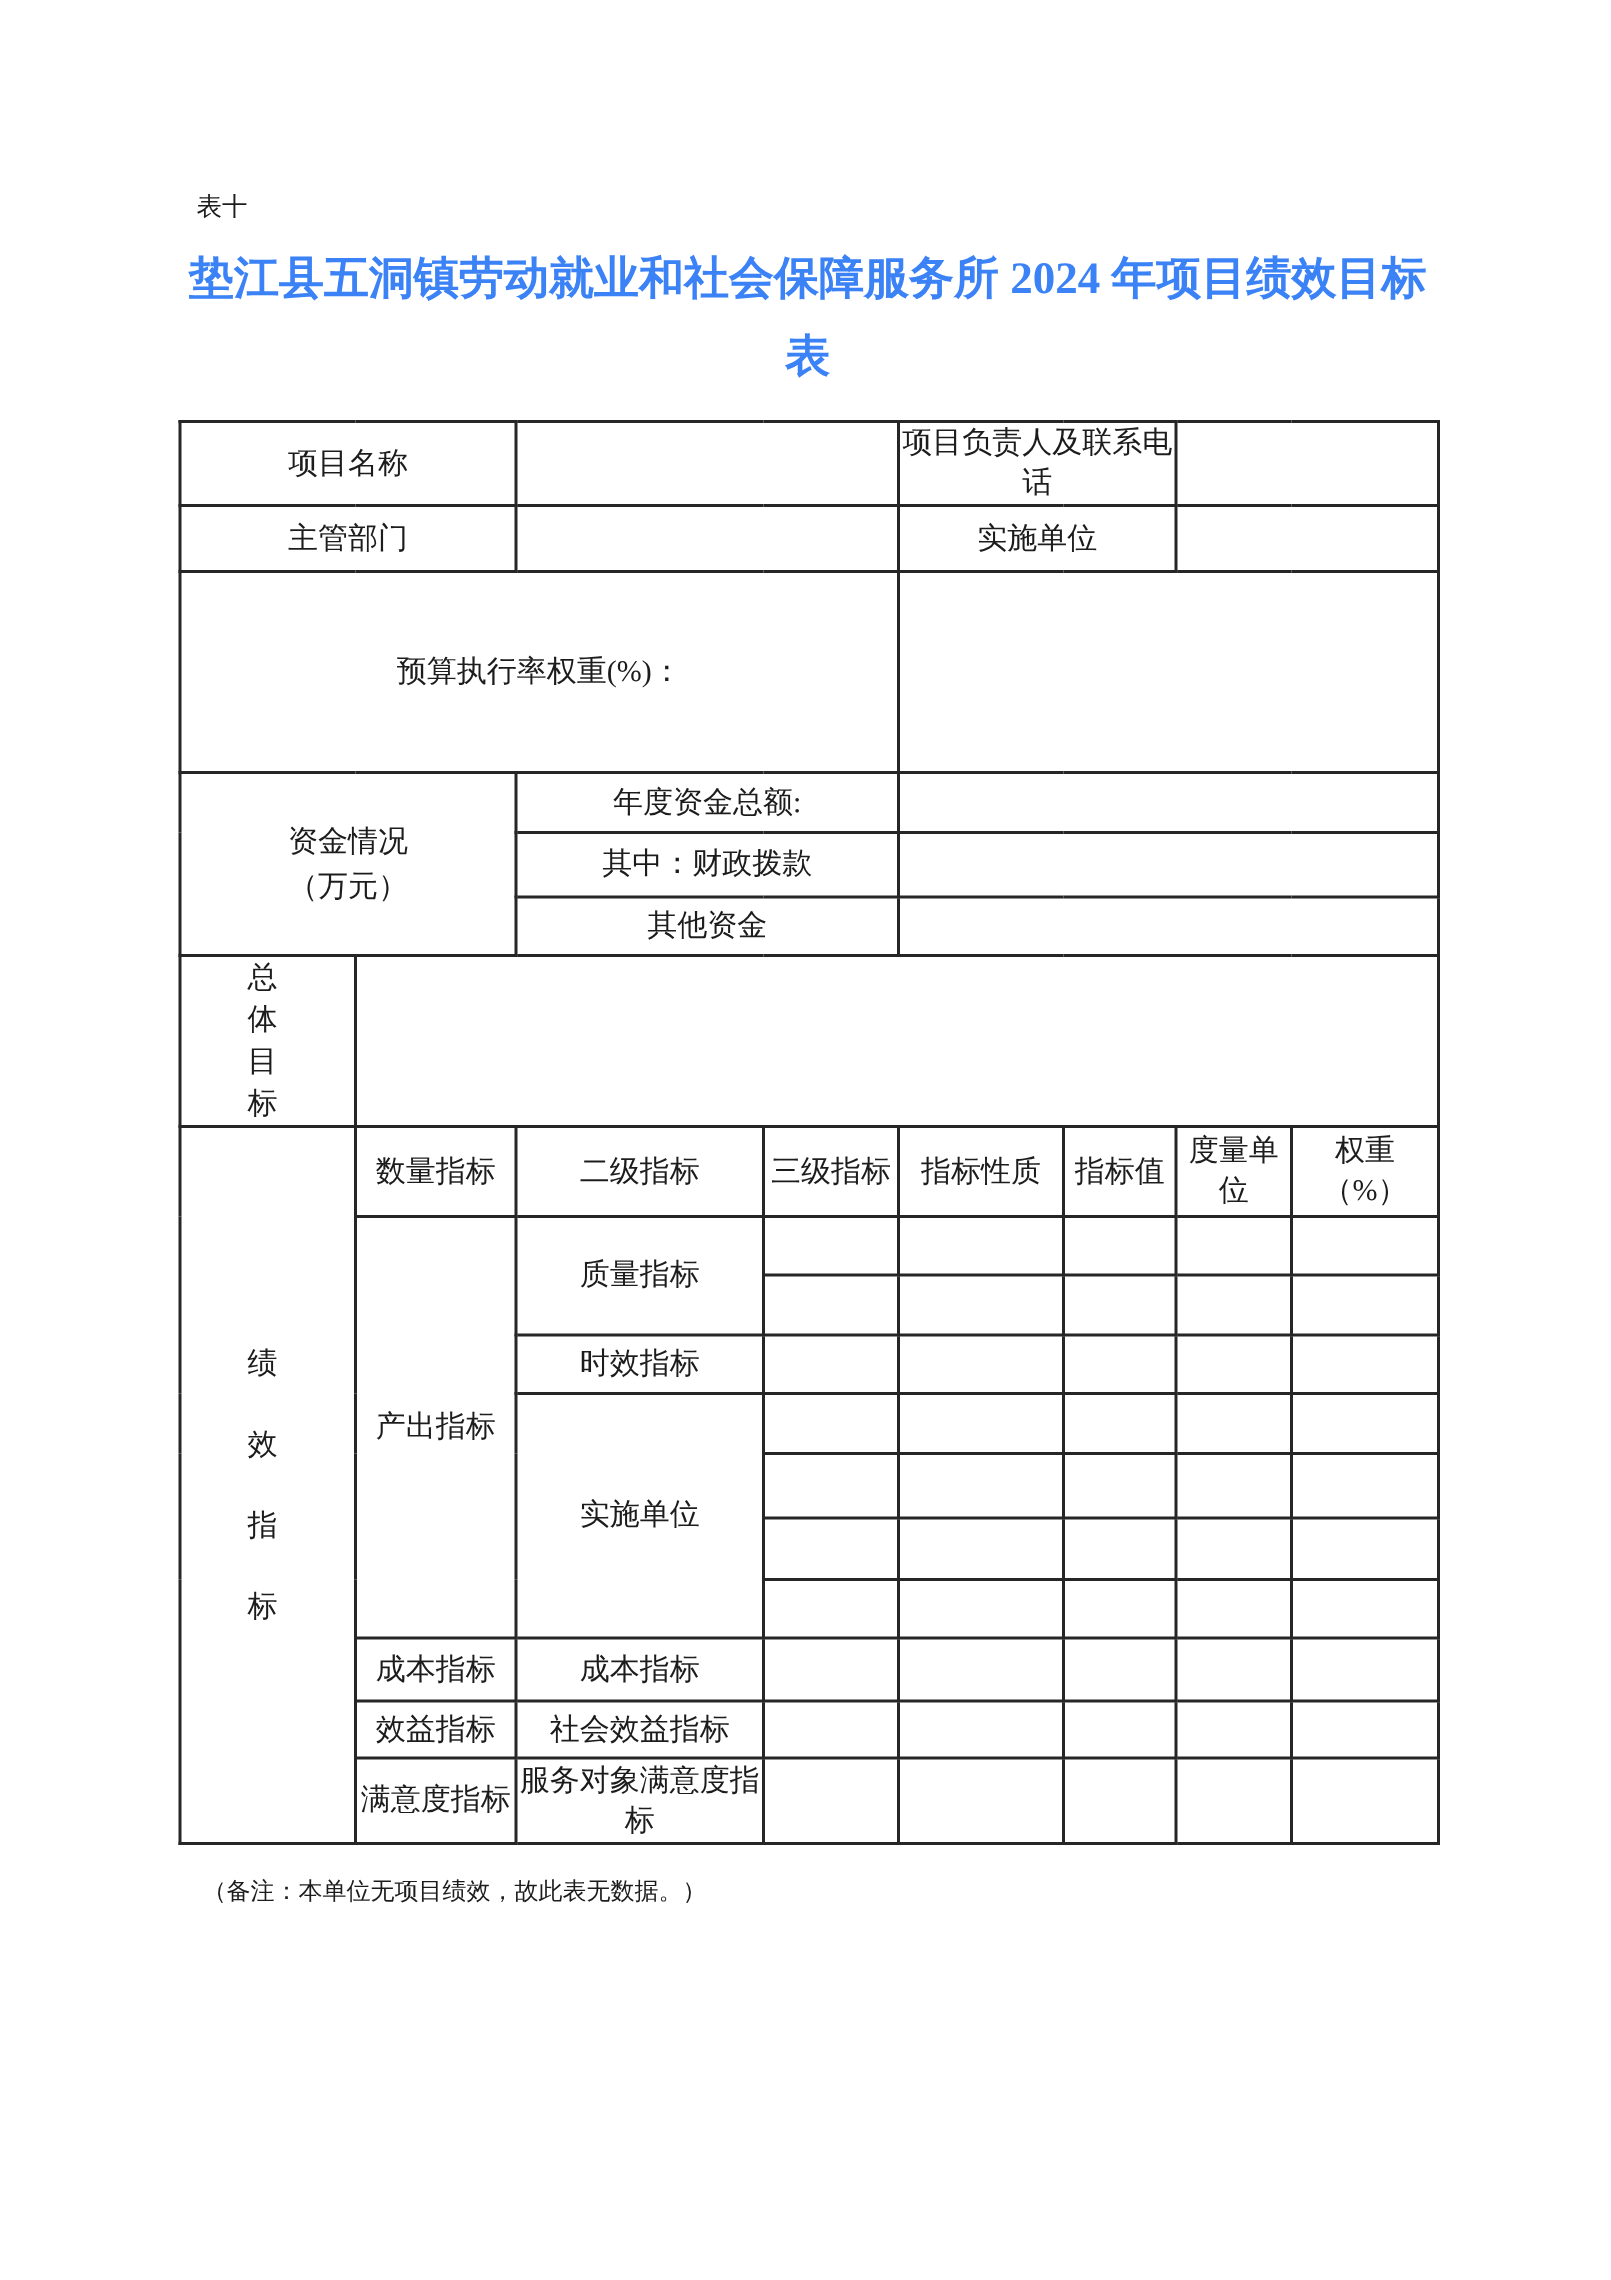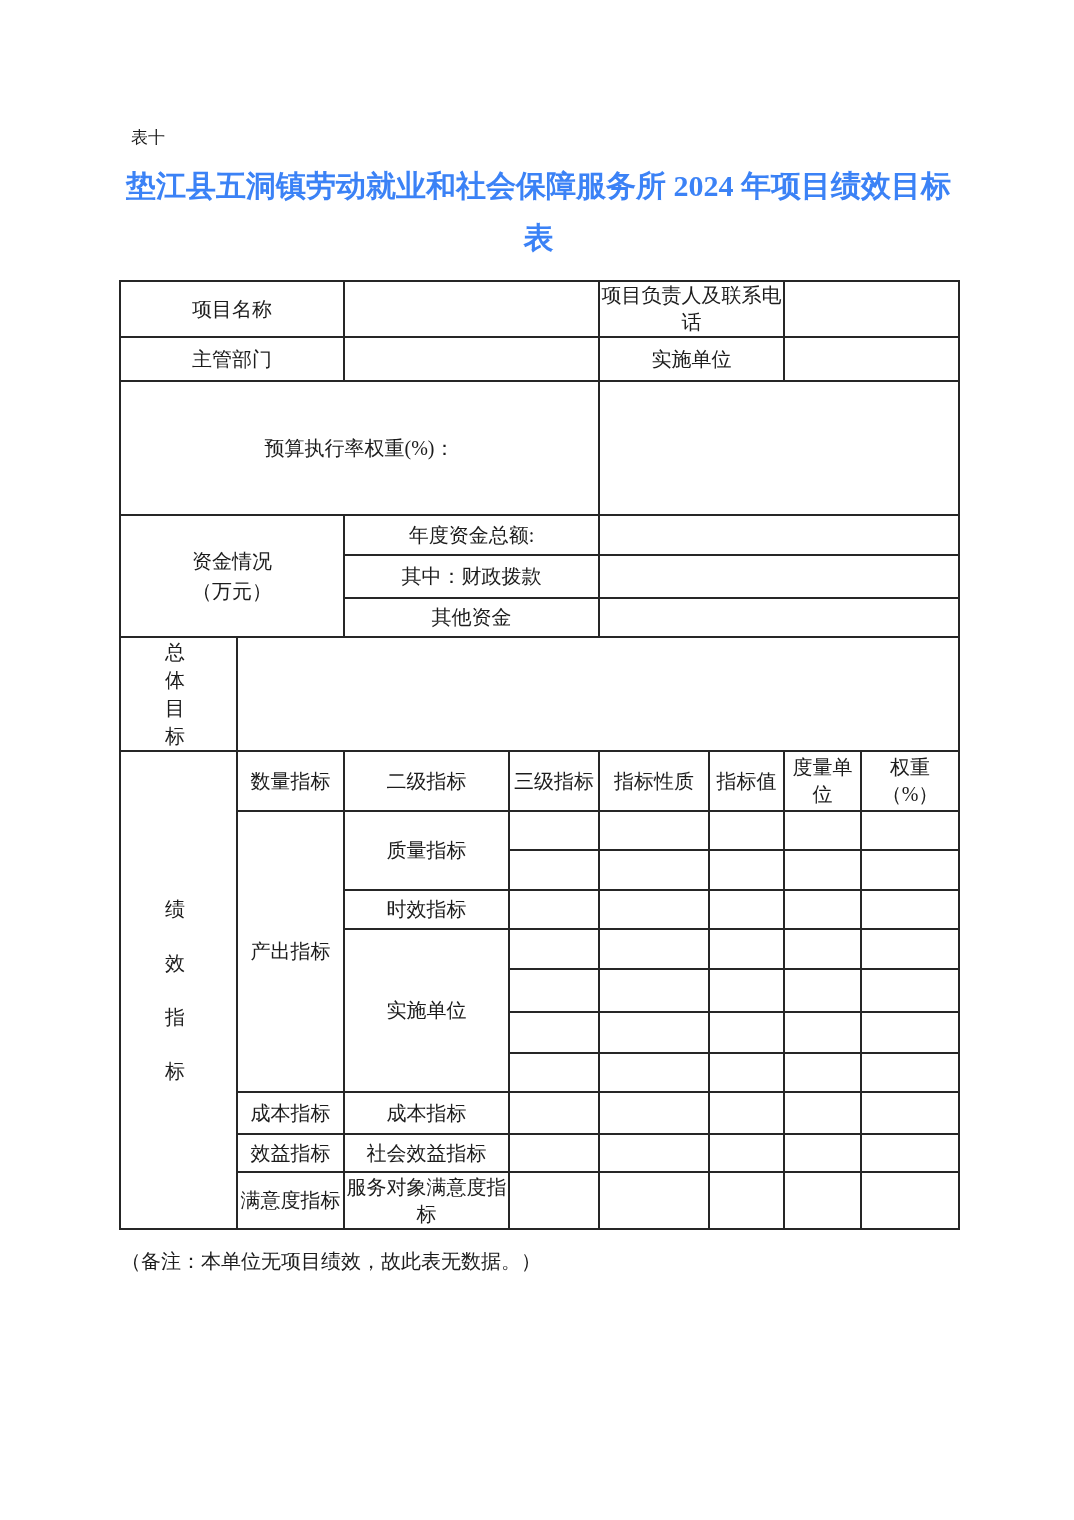--- a/index.html
+++ b/index.html
@@ -57,22 +57,22 @@
     display:inline-block;
     width:1.35em;
     line-height:28px;
     word-break:break-all;
     text-align:left;
   }
   .vtext-kpi{line-height:54px;}
   .two-line{line-height:30px;font-family:Liberation Serif, serif;}
   .note{
     margin-top:18px;
-    margin-left:2px;
-    font-size:20px;
+    margin-left:16px;
+    font-size:16px;
     line-height:27px;
   }
 </style>
 </head>
 <body>
 
 <div class="page">
 
   <div class="table-label">表十</div>
 

